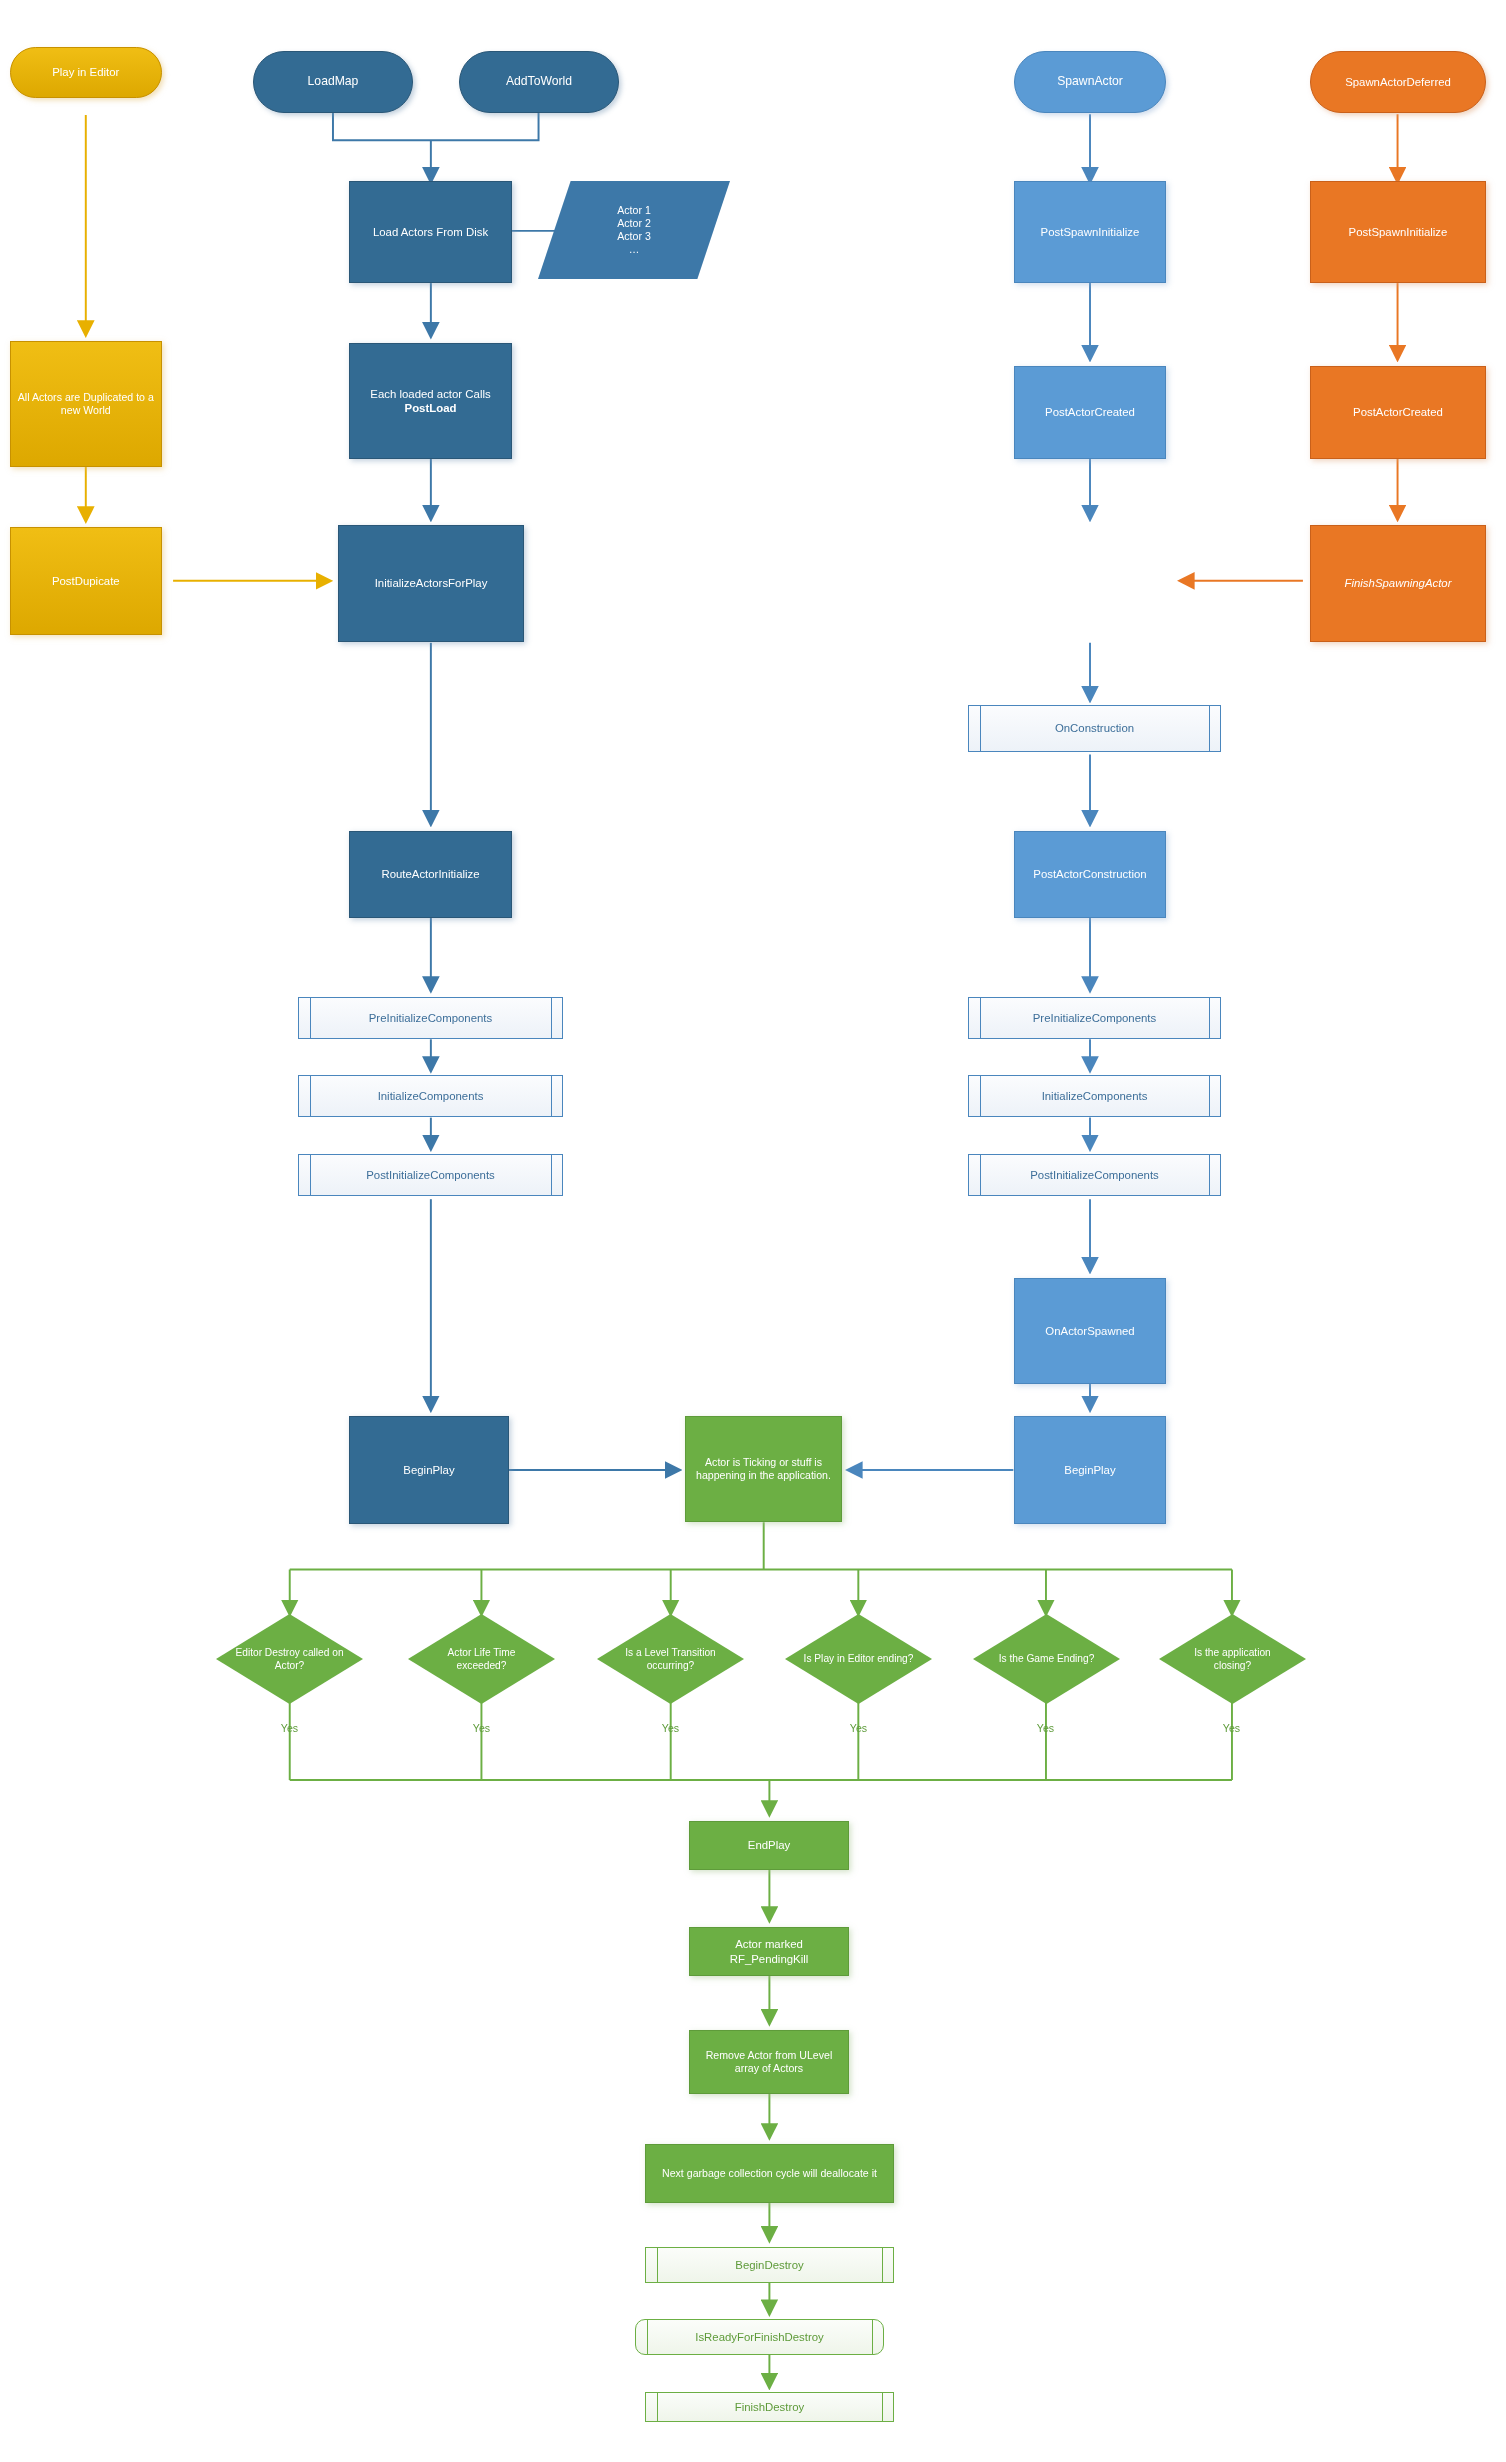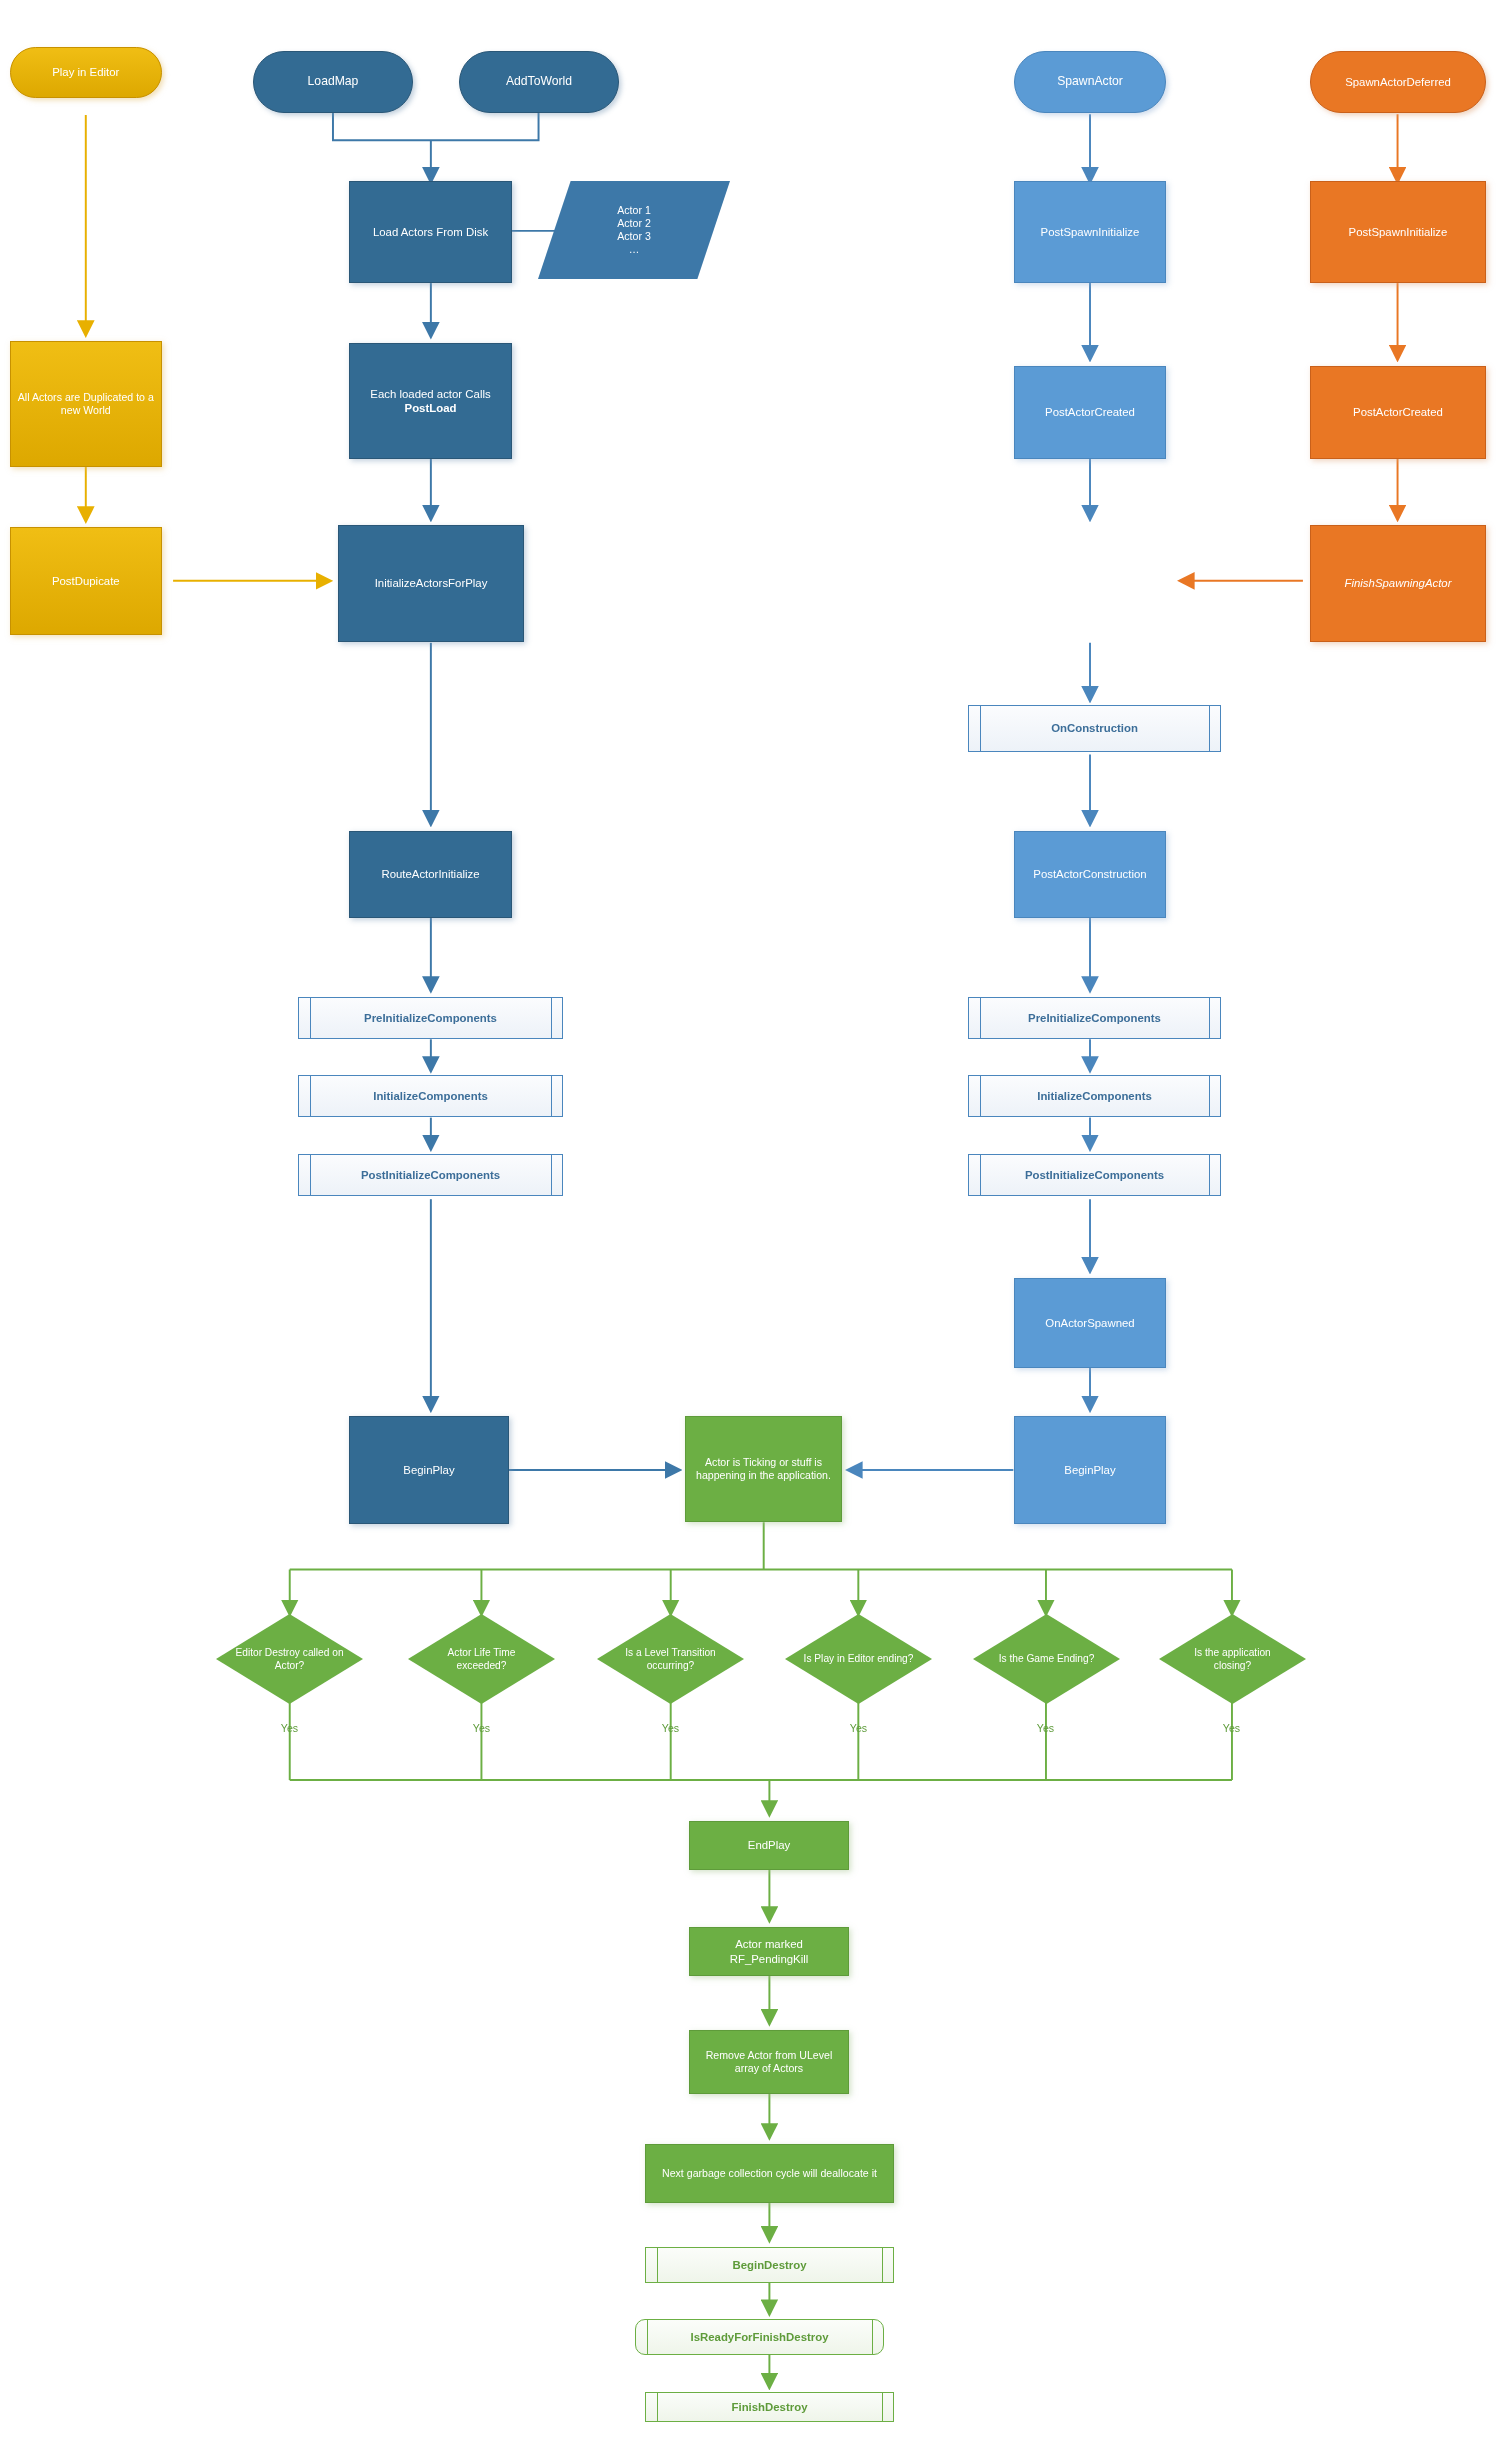--- a/index.html
+++ b/index.html
@@ -62,21 +62,20 @@
     z-index:0;
   }
   .shape-data span{ position:relative; z-index:1; }
 
   
   .pdp{
     background:linear-gradient(180deg,#FBFCFE 0%, #EDF2F8 100%);
     border:0.8px solid #4A86BD;
     color:#3C6E99;
     box-shadow:none;
-    font-weight:bold;
   }
   .pdp .rail{
     position:absolute; top:0; bottom:0; width:0.8px; background:#4A86BD;
   }
   .pdp .rail.l{ left:10.6px; }
   .pdp .rail.r{ right:10.6px; }
   .pdp-green{
     background:linear-gradient(180deg,#FBFDFA 0%, #EFF5EA 100%);
     border:0.8px solid #6CAF44;
     color:#5E9B3A;
@@ -307,21 +306,21 @@
     <div class="rail r"></div>
     <span>InitializeComponents</span>
   </div>
 
   <div class="node pdp fs-14" style="left:968px;top:1154px;width:253px;height:42px;">
     <div class="rail l"></div>
     <div class="rail r"></div>
     <span>PostInitializeComponents</span>
   </div>
 
-  <div class="node fill-lightblue fs-14" style="left:1014px;top:1278px;width:152px;height:90px;justify-content:center;">
+  <div class="node fill-lightblue fs-14" style="left:1014px;top:1278px;width:152px;height:106px;justify-content:center;">
     <span>OnActorSpawned</span>
   </div>
 
   <div class="node fill-lightblue fs-14" style="left:1014px;top:1416px;width:152px;height:108px;">
     <span>BeginPlay</span>
   </div>
 
   <div class="node term fill-orange fs-14" style="left:1310px;top:51px;width:176px;height:62px;">
     <span>SpawnActorDeferred</span>
   </div>

